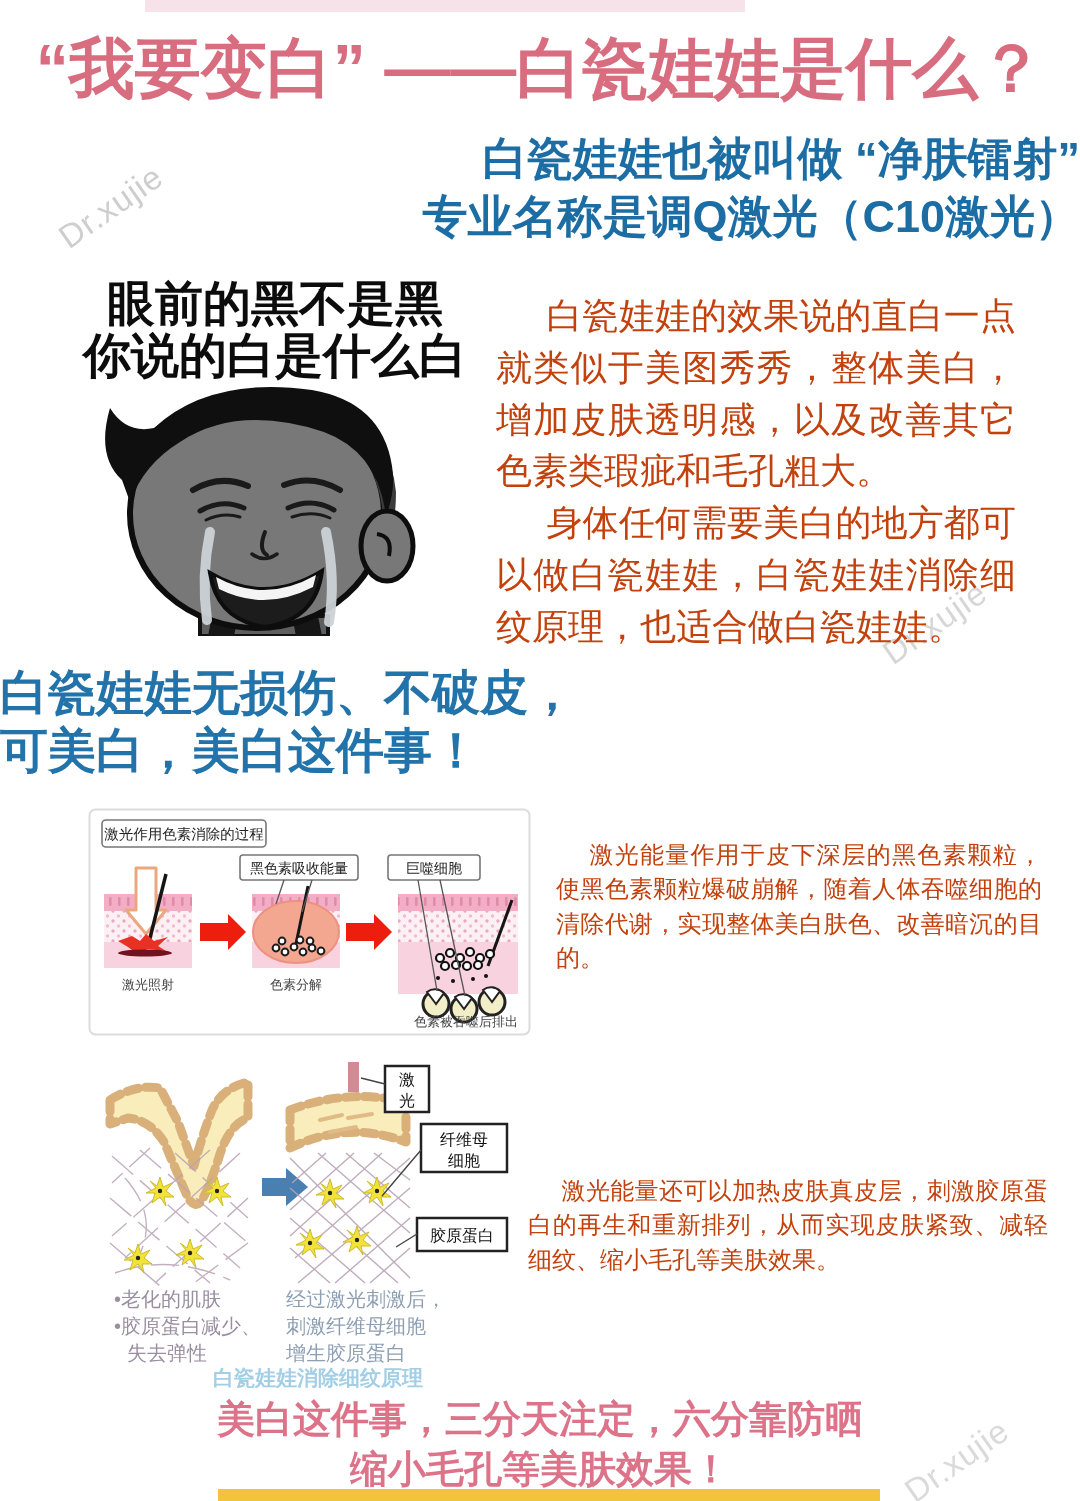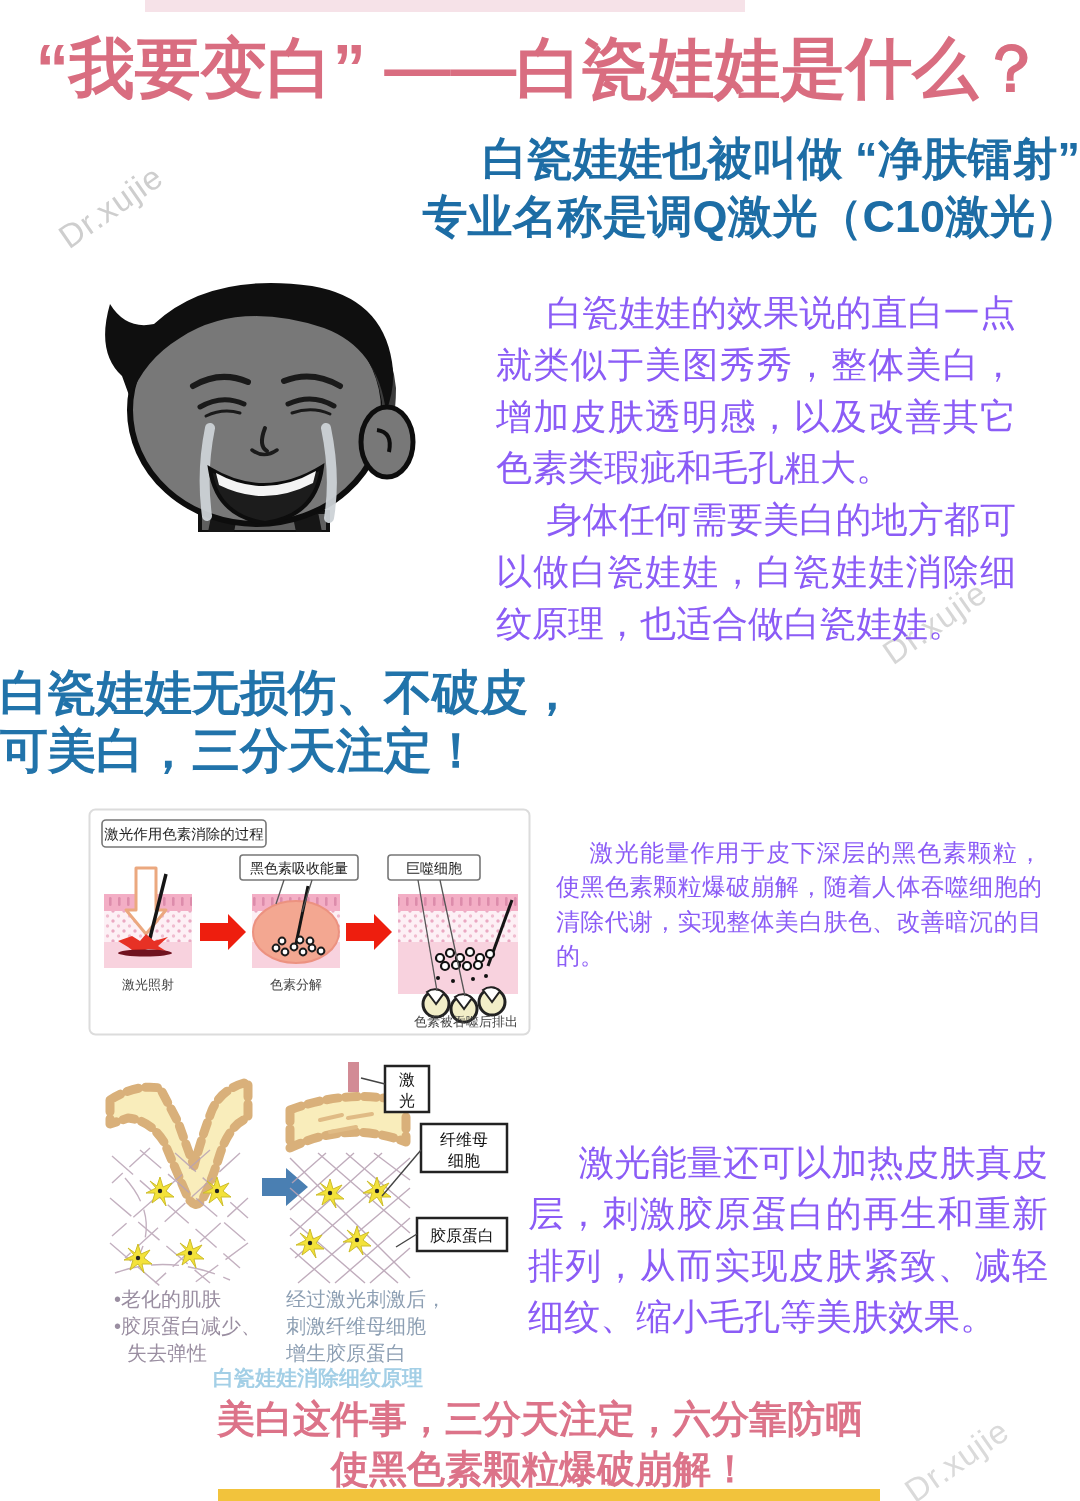--- a/index.html
+++ b/index.html
@@ -16,25 +16,25 @@
   .wm1{left:52px;top:188px;}
   .wm2{left:876px;top:604px;color:#d0d0d0;}
   .wm3{left:898px;top:1442px;color:#d4d4d4;}
   .title{position:absolute;top:24px;left:0;width:100%;text-align:center;
          font-size:66px;font-weight:bold;color:var(--title-pink);margin:0;}
   .subtitle{position:absolute;top:130px;left:0;width:100%;text-align:right;
             font-size:45px;font-weight:bold;color:var(--subtitle-blue);line-height:1.28;}
   .meme{position:absolute;left:55px;top:278px;width:440px;}
   .meme-text{text-align:center;font-size:48px;font-weight:900;color:#0c0c0c;line-height:1.08;}
   .meme-face{display:block;margin:2px auto 0;}
-  .para{position:absolute;text-align:justify;color:#8b5cf6;font-family:Liberation Mono, monospace;}
+  .para{position:absolute;text-align:justify;color:#c2410c;}
   .para p{margin:0;text-indent:1.4em;}
   .para-1{left:496px;top:290px;width:520px;font-size:36px;line-height:1.44;}
   .para-2{left:556px;top:838px;width:486px;font-size:24px;line-height:1.43;}
-  .para-3{left:528px;top:1140px;width:520px;font-size:36px;line-height:1.43;}
+  .para-3{left:528px;top:1174px;width:520px;font-size:24px;line-height:1.43;}
   .heading{position:absolute;top:664px;left:0;width:100%;text-align:left;
            font-size:48px;font-weight:bold;color:var(--heading-blue);line-height:1.2;}
   .diagram1{position:absolute;left:88px;top:808px;}
   .diagram2{position:absolute;left:80px;top:1058px;}
   .diagram text{font-family:"Liberation Sans",sans-serif;}
   .footer{position:absolute;top:1394px;left:0;width:100%;text-align:center;
           font-size:38px;font-weight:bold;color:var(--footer-pink);line-height:1.32;}
   .yellow-bar{position:absolute;left:218px;top:1489px;width:662px;height:12px;
               background:var(--underline-yellow);}
 </style>
@@ -50,20 +50,24 @@
   <div class="watermark wm3">Dr.xujie</div>
 
   <h1 class="title">“我要变白” ——白瓷娃娃是什么？</h1>
 
   <div class="subtitle">
     <div>白瓷娃娃也被叫做 “净肤镭射”</div>
     <div>专业名称是调Q激光（C10激光）</div>
   </div>
 
   <div class="meme">
+    <div class="meme-text">
+      <div>眼前的黑不是黑</div>
+      <div>你说的白是什么白</div>
+    </div>
     <svg class="meme-face" width="430" height="252" viewBox="0 0 430 252">
 
       <g>
         <rect x="140" y="232" width="128" height="20" fill="#5f5f5f" stroke="#111" stroke-width="4"></rect>
         <polygon points="152,232 178,232 174,252 148,252" fill="#161616"></polygon>
         <polygon points="232,232 258,232 262,252 236,252" fill="#161616"></polygon>
       </g>
 
       <ellipse cx="197" cy="130" rx="127" ry="114" fill="#787878" stroke="#0d0d0d" stroke-width="6"></ellipse>
 
@@ -102,21 +106,21 @@
     </svg>
   </div>
 
   <div class="para para-1">
     <p>白瓷娃娃的效果说的直白一点就类似于美图秀秀，整体美白，增加皮肤透明感，以及改善其它色素类瑕疵和毛孔粗大。</p>
     <p>身体任何需要美白的地方都可以做白瓷娃娃，白瓷娃娃消除细纹原理，也适合做白瓷娃娃。</p>
   </div>
 
   <div class="heading">
     <div>白瓷娃娃无损伤、不破皮，</div>
-    <div>可美白，三分天注定！</div>
+    <div>可美白，美白这件事！</div>
   </div>
 
   <svg class="diagram1 diagram" width="443" height="228" viewBox="0 0 443 228">
     <defs>
       <pattern id="d1dash" width="9" height="17" patternUnits="userSpaceOnUse">
         <rect x="3" y="4" width="2.6" height="9" rx="1.3" fill="#dd8cab"></rect>
       </pattern>
       <pattern id="d1dots" width="11" height="10" patternUnits="userSpaceOnUse">
         <circle cx="3" cy="3" r="1.7" fill="#eaa9c2"></circle>
           <circle cx="8.5" cy="8" r="1.7" fill="#f0bccf"></circle>
@@ -310,17 +314,17 @@
     </g>
     <text x="238" y="327" font-size="21" font-weight="bold" text-anchor="middle" style="fill:var(--caption-blue)">白瓷娃娃消除细纹原理</text>
   </svg>
 
   <div class="para para-3">
     <p>激光能量还可以加热皮肤真皮层，刺激胶原蛋白的再生和重新排列，从而实现皮肤紧致、减轻细纹、缩小毛孔等美肤效果。</p>
   </div>
 
   <div class="footer">
     <div>美白这件事，三分天注定，六分靠防晒</div>
-    <div>使黑色素颗粒爆破崩解！</div>
+    <div>缩小毛孔等美肤效果！</div>
   </div>
   <div class="yellow-bar"></div>
 
 </div>
 
 </body></html>

